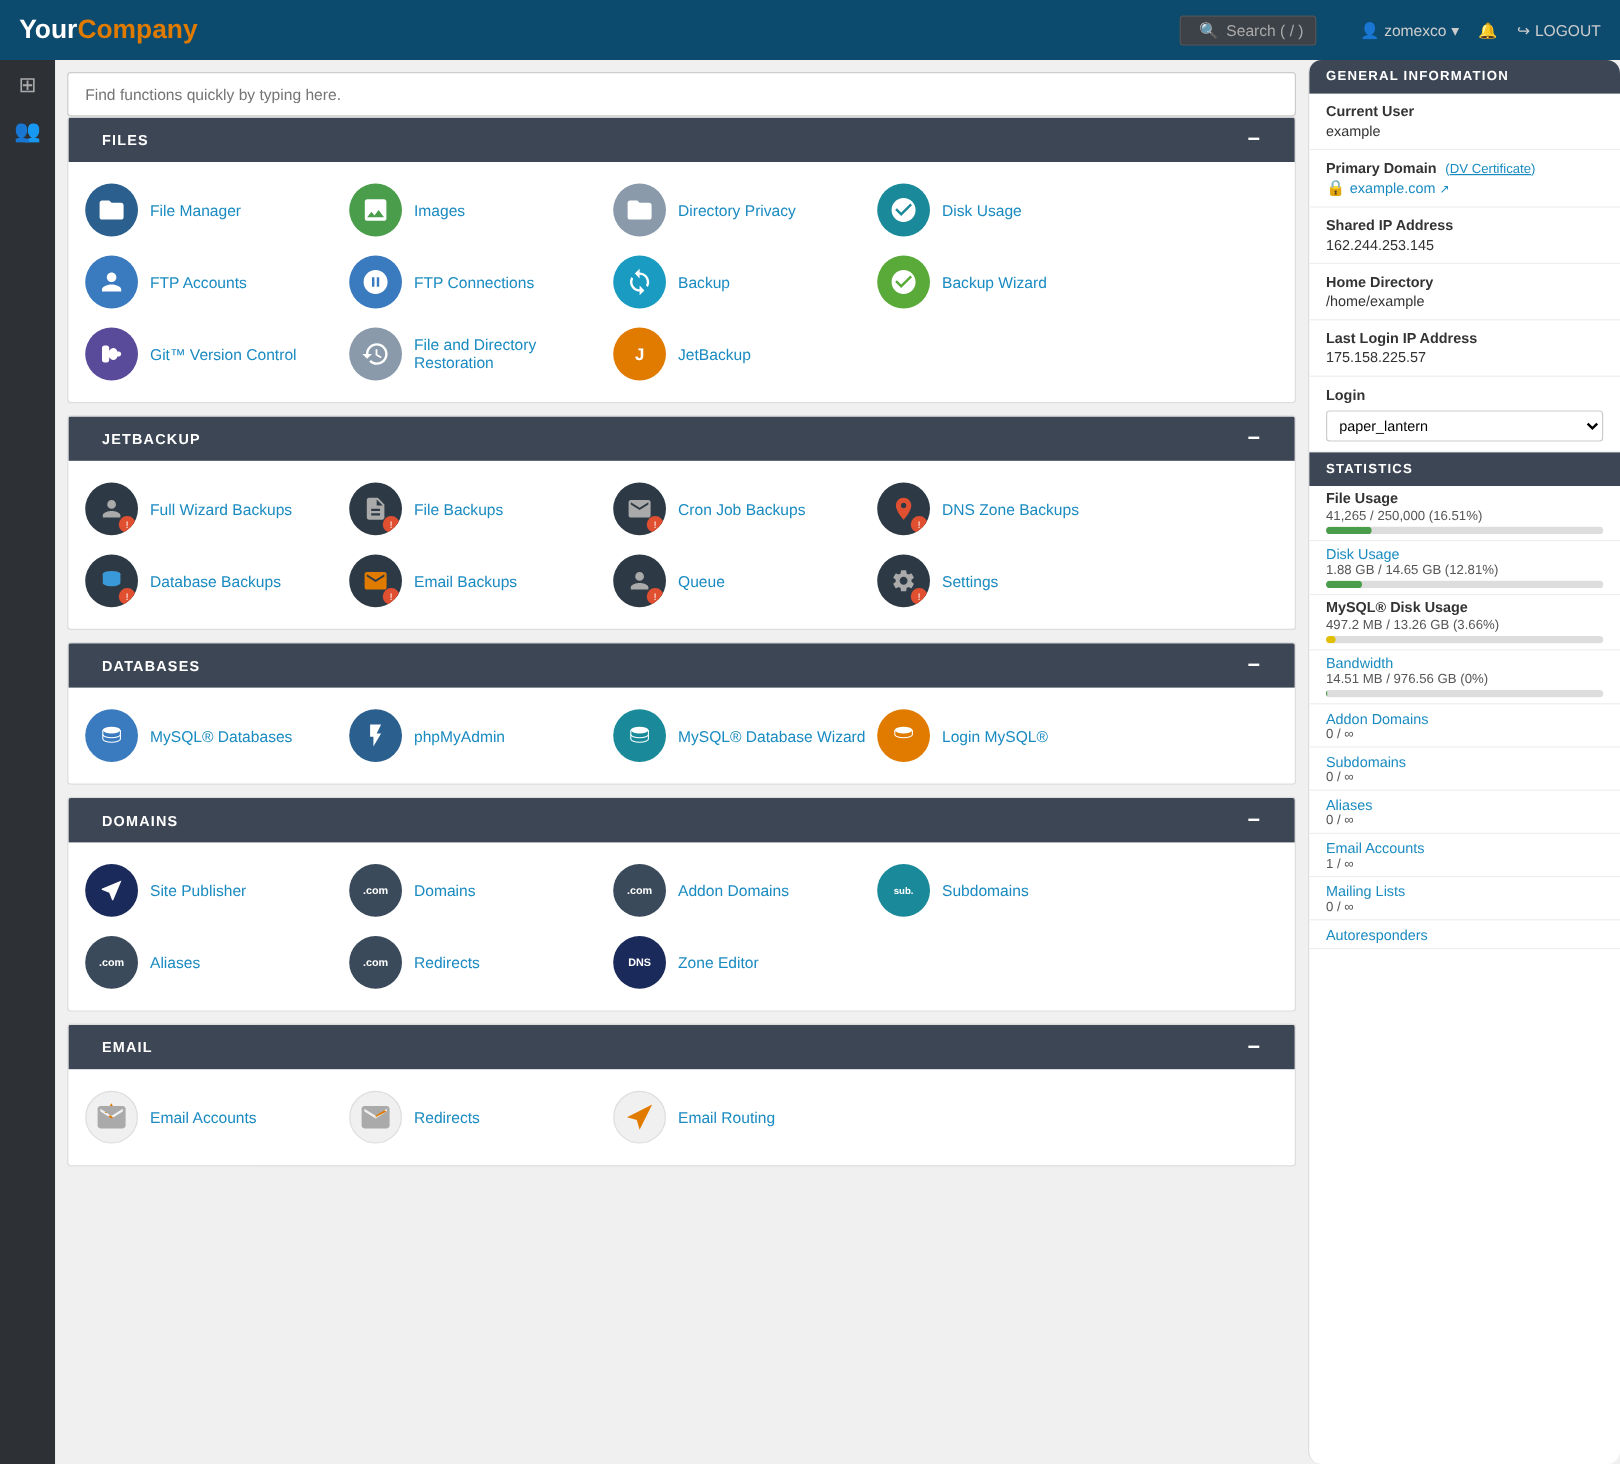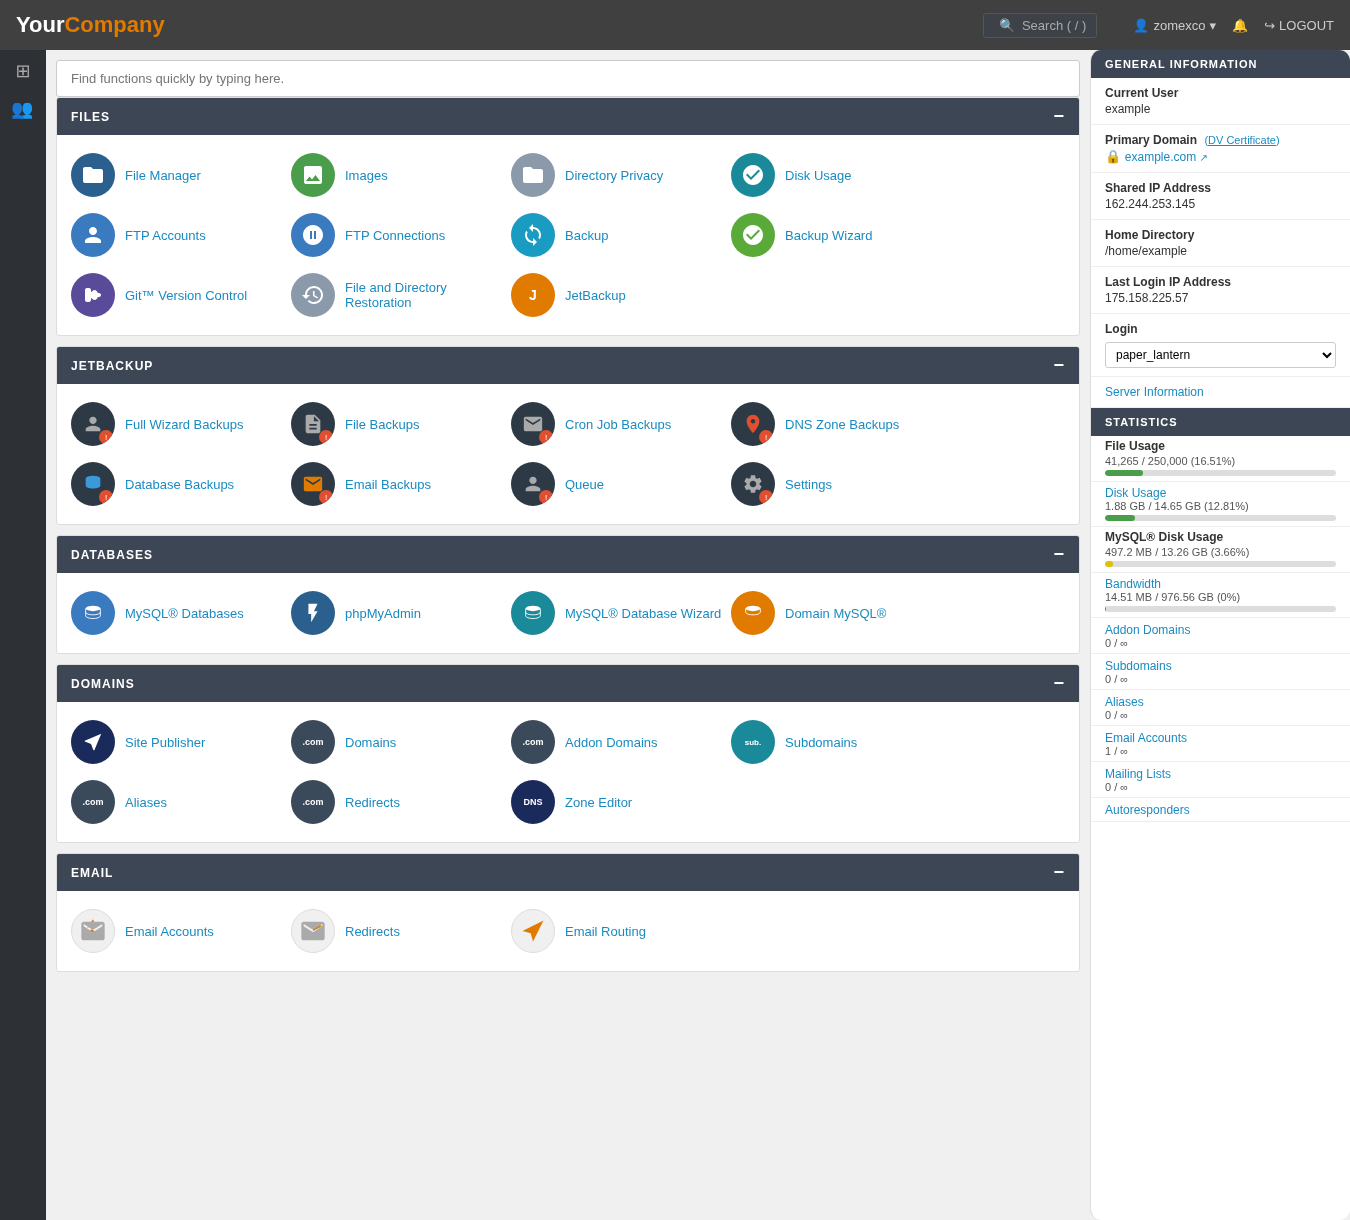--- a/index.html
+++ b/index.html
@@ -1,20 +1,20 @@
 <!DOCTYPE html>
 <html><head>
   <meta charset="utf-8">
   <style>
     * { box-sizing: border-box; margin: 0; padding: 0; }
     body { font-family: Arial, sans-serif; font-size: 13px; background: #f0f0f0; color: #333; }
 
     
     .top-nav {
-      background: #404040;
+      background: #0c4a6e;
       display: flex;
       align-items: center;
       padding: 0 16px;
       height: 50px;
       color: #fff;
     }
     .logo { font-size: 22px; font-weight: bold; margin-right: auto; }
     .logo span.your { color: #fff; }
     .logo span.company { color: #e07b00; }
     .nav-search {
@@ -78,21 +78,21 @@
       border: 1px solid #ddd;
       border-radius: 3px;
       overflow: hidden;
     }
     .section-header {
       background: #3d4654;
       color: #fff;
       font-size: 12px;
       font-weight: bold;
       letter-spacing: 1px;
-      padding: 8px 14px;
+      padding: 8px 28px;
       display: flex;
       justify-content: space-between;
       align-items: center;
     }
     .section-body {
       display: flex;
       flex-wrap: wrap;
       padding: 10px 14px;
     }
     .menu-item {
@@ -486,21 +486,21 @@
           </div>
           <a>MySQL® Database Wizard</a>
         </div>
         <div class="menu-item">
           <div class="icon-wrap" style="background:#e07b00;">
             <svg width="22" height="22" viewBox="0 0 24 24" fill="white">
                 <ellipse cx="12" cy="7" rx="8" ry="3"></ellipse>
                 <path d="M20 7v4c0 1.66-3.58 3-8 3S4 12.66 4 11V7" stroke="white" stroke-width="1" fill="none"></path>
               </svg>
           </div>
-          <a>Domain MySQL®</a>
+          <a>Login MySQL®</a>
         </div>
       </div>
     </div>
 
     
     <div class="section">
       <div class="section-header">
         <span>DOMAINS</span>
         <span class="minus-icon">−</span>
       </div>
@@ -623,23 +623,20 @@
     <div class="info-row">
       <div class="label">Last Login IP Address</div>
       <div class="value">175.158.225.57</div>
     </div>
     <div class="info-row">
       <div class="label">Login</div>
       <select class="theme-select">
         <option>paper_lantern</option>
       </select>
     </div>
-    <div style="padding:8px 14px;border-bottom:1px solid #eee;">
-      <a class="server-info-link" style="padding:0;">Server Information</a>
-    </div>
 
     <div class="panel-section-header">
       <span>STATISTICS</span>
     </div>
     <div class="stats-row">
       <div class="stat-label">File Usage</div>
       <div class="stat-value">41,265 / 250,000  (16.51%)</div>
       <div class="progress-bar">
         <div class="progress-fill" style="width:16.51%;"></div>
       </div>

